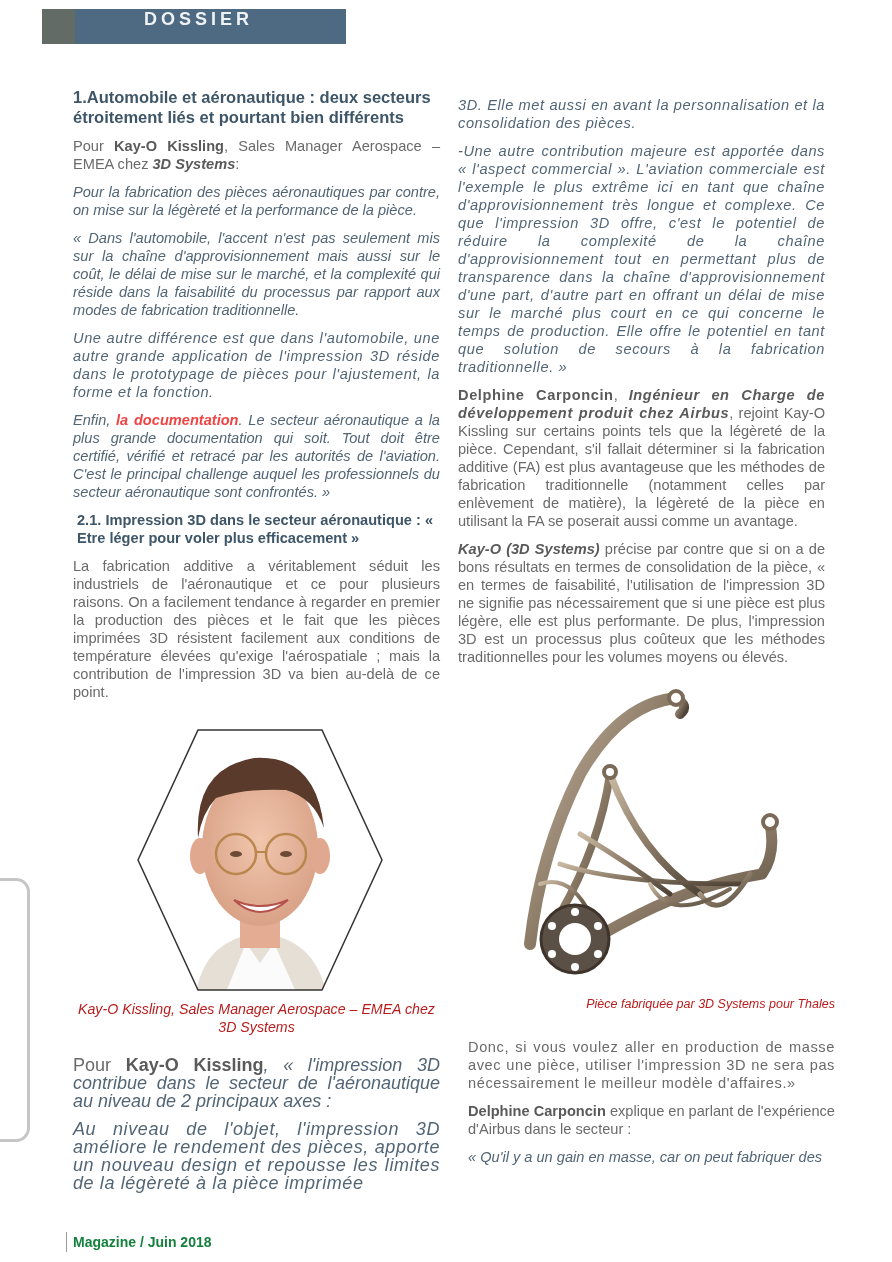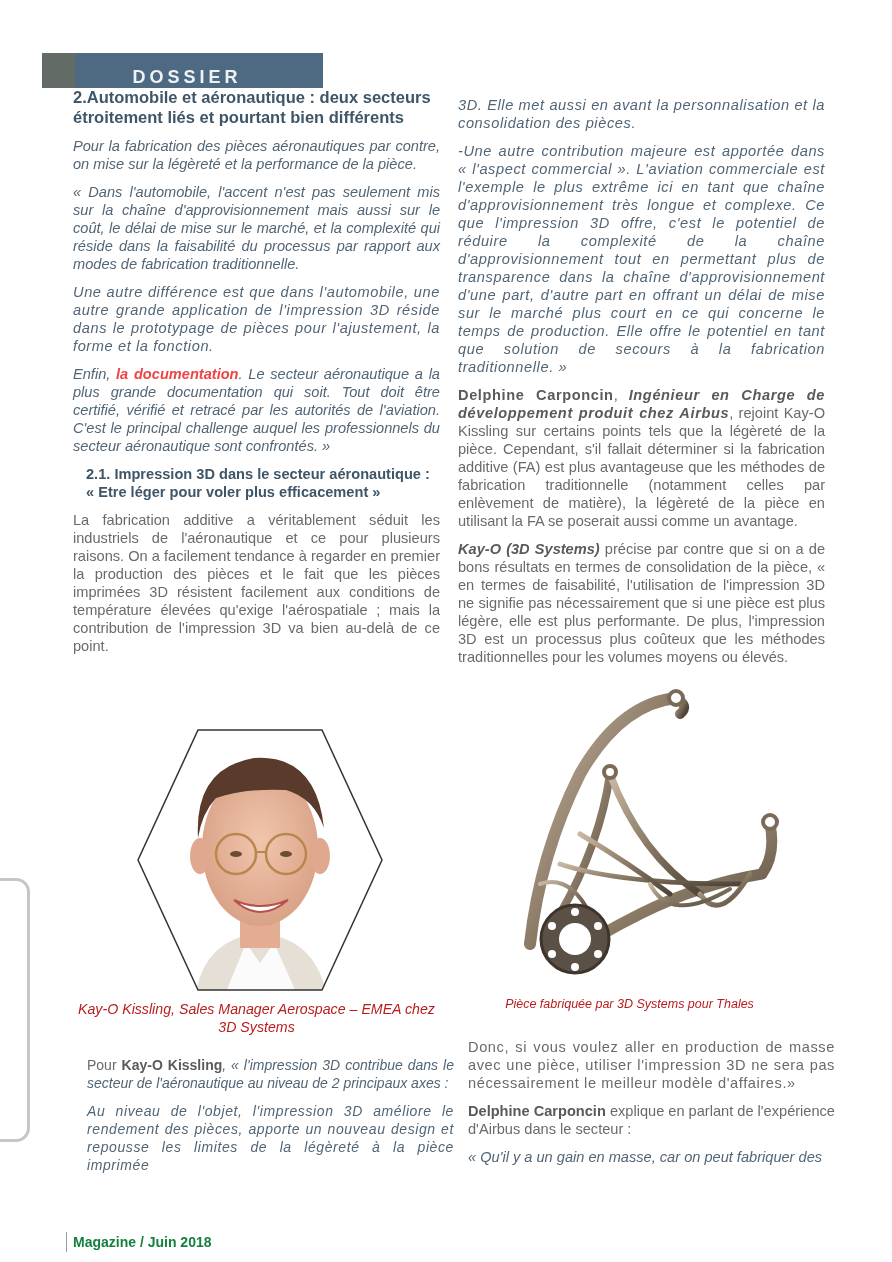--- a/index.html
+++ b/index.html
@@ -3,80 +3,83 @@
 <meta charset="utf-8">
 <style>
   html, body { margin: 0; padding: 0; }
   body {
     width: 892px; height: 1262px; position: relative; overflow: hidden;
     background: #ffffff;
     font-family: "Liberation Sans", sans-serif;
     color: #6a6a6a;
   }
   .banner {
-    position: absolute; left: 42px; top: 9px; width: 281px; height: 35px;
-    background: #4d6a82; display: flex; align-items: flex-end; margin-top: 44px;
+    position: absolute; left: 42px; top: 9px; width: 304px; height: 35px;
+    background: #4d6a82; display: flex; align-items: flex-start;
   }
   .banner .stub { width: 33px; height: 100%; background: #626b66; }
   .banner .label {
     flex: 1; text-align: center; color: #eef2f5; font-weight: bold;
     font-size: 18px; letter-spacing: 4px; padding-right: 24px;
   }
   .side-bracket {
     position: absolute; left: -20px; top: 878px; width: 44px; height: 258px;
     border: 3px solid #c6c6c6; border-radius: 14px;
   }
   .col { position: absolute; width: 367px; font-size: 14.6px; line-height: 18px; }
   .col-left { left: 73px; top: 88px; }
   .col-right { left: 458px; top: 96px; }
   p { margin: 0 0 10px 0; text-align: justify; }
   .h2 {
     color: #3e5668; font-weight: bold; font-size: 16.5px; line-height: 19.5px;
     margin: 0 0 10px 0; text-align: left;
   }
   .h3 {
     color: #3e5668; font-weight: bold; font-size: 14.6px; line-height: 18px;
-    margin: 0 0 10px 13px; text-align: left;
+    margin: 0 0 10px 4px; text-align: left;
   }
   .quote { font-style: italic; color: #526575; }
   .b { font-weight: bold; color: #5a5a5a; }
   .bi { font-weight: bold; font-style: italic; color: #5a5a5a; }
   .bq { font-weight: bold; color: #ef4444; }
   .spaced { letter-spacing: 0.6px; }
   .figure-left {
     position: absolute; left: 136px; top: 728px; width: 248px; height: 264px;
   }
   .figure-right {
     position: absolute; left: 500px; top: 684px; width: 300px; height: 312px;
   }
   .caption {
     position: absolute; font-style: italic; text-align: center; color: #b91c1c;
   }
   .caption-left { left: 73px; top: 1000px; width: 367px; font-size: 14.2px; line-height: 18px; }
-  .caption-right { left: 446px; top: 996px; width: 367px; font-size: 12.5px; line-height: 16px; }
-  .cont-left { position: absolute; left: 87px; top: 1056px; width: 367px; font-size: 14px; line-height: 18px; }
+  .caption-right { left: 468px; top: 996px; width: 367px; font-size: 12.5px; line-height: 16px; text-align: right; }
+  .cont-left { position: absolute; left: 73px; top: 1056px; width: 367px; font-size: 18px; line-height: 18px; }
   .cont-right { position: absolute; left: 468px; top: 1038px; width: 367px; font-size: 14.6px; line-height: 18px; }
   .footer {
     position: absolute; left: 66px; top: 1232px; height: 20px;
     border-left: 1px solid #9a9a9a; padding-left: 6px;
     font-weight: bold; color: #15803d; font-size: 14px; line-height: 20px;
   }
 </style>
 </head>
 <body>
 
 <div class="banner">
   <div class="stub"></div>
   <div class="label">DOSSIER</div>
 </div>
 
 <div class="side-bracket"></div>
 
 <div class="col col-left">
-  <div class="h2">2.Automobile et aéronautique : deux secteurs étroitement liés et pourtant bien différents</div>
+  <div class="h2">1.Automobile et aéronautique : deux secteurs étroitement liés et pourtant bien différents</div>
+  <p>
+    <span>Pour </span><span class="b">Kay-O Kissling</span><span>, Sales Manager Aerospace – EMEA chez </span><span class="bi">3D Systems</span><span>:</span>
+  </p>
   <p class="quote">Pour la fabrication des pièces aéronautiques par contre, on mise sur la légèreté et la performance de la pièce.</p>
   <p class="quote">« Dans l'automobile, l'accent n'est pas seulement mis sur la chaîne d'approvisionnement mais aussi sur le coût, le délai de mise sur le marché, et la complexité qui réside dans la faisabilité du processus par rapport aux modes de fabrication traditionnelle.</p>
   <p class="quote spaced">Une autre différence est que dans l'automobile, une autre grande application de l'impression 3D réside dans le prototypage de pièces pour l'ajustement, la forme et la fonction.</p>
   <p class="quote">
     <span>Enfin, </span><span class="bq">la documentation</span><span>. Le secteur aéronautique a la plus grande documentation qui soit. Tout doit être certifié, vérifié et retracé par les autorités de l'aviation. C'est le principal challenge auquel les professionnels du secteur aéronautique sont confrontés. »</span>
   </p>
   <div class="h3">2.1. Impression 3D dans le secteur aéronautique : « Etre léger pour voler plus efficacement »</div>
   <p>La fabrication additive a véritablement séduit les industriels de l'aéronautique et ce pour plusieurs raisons. On a facilement tendance à regarder en premier la production des pièces et le fait que les pièces imprimées 3D résistent facilement aux conditions de température élevées qu'exige l'aérospatiale ; mais la contribution de l'impression 3D va bien au-delà de ce point.</p>
 </div>
 

